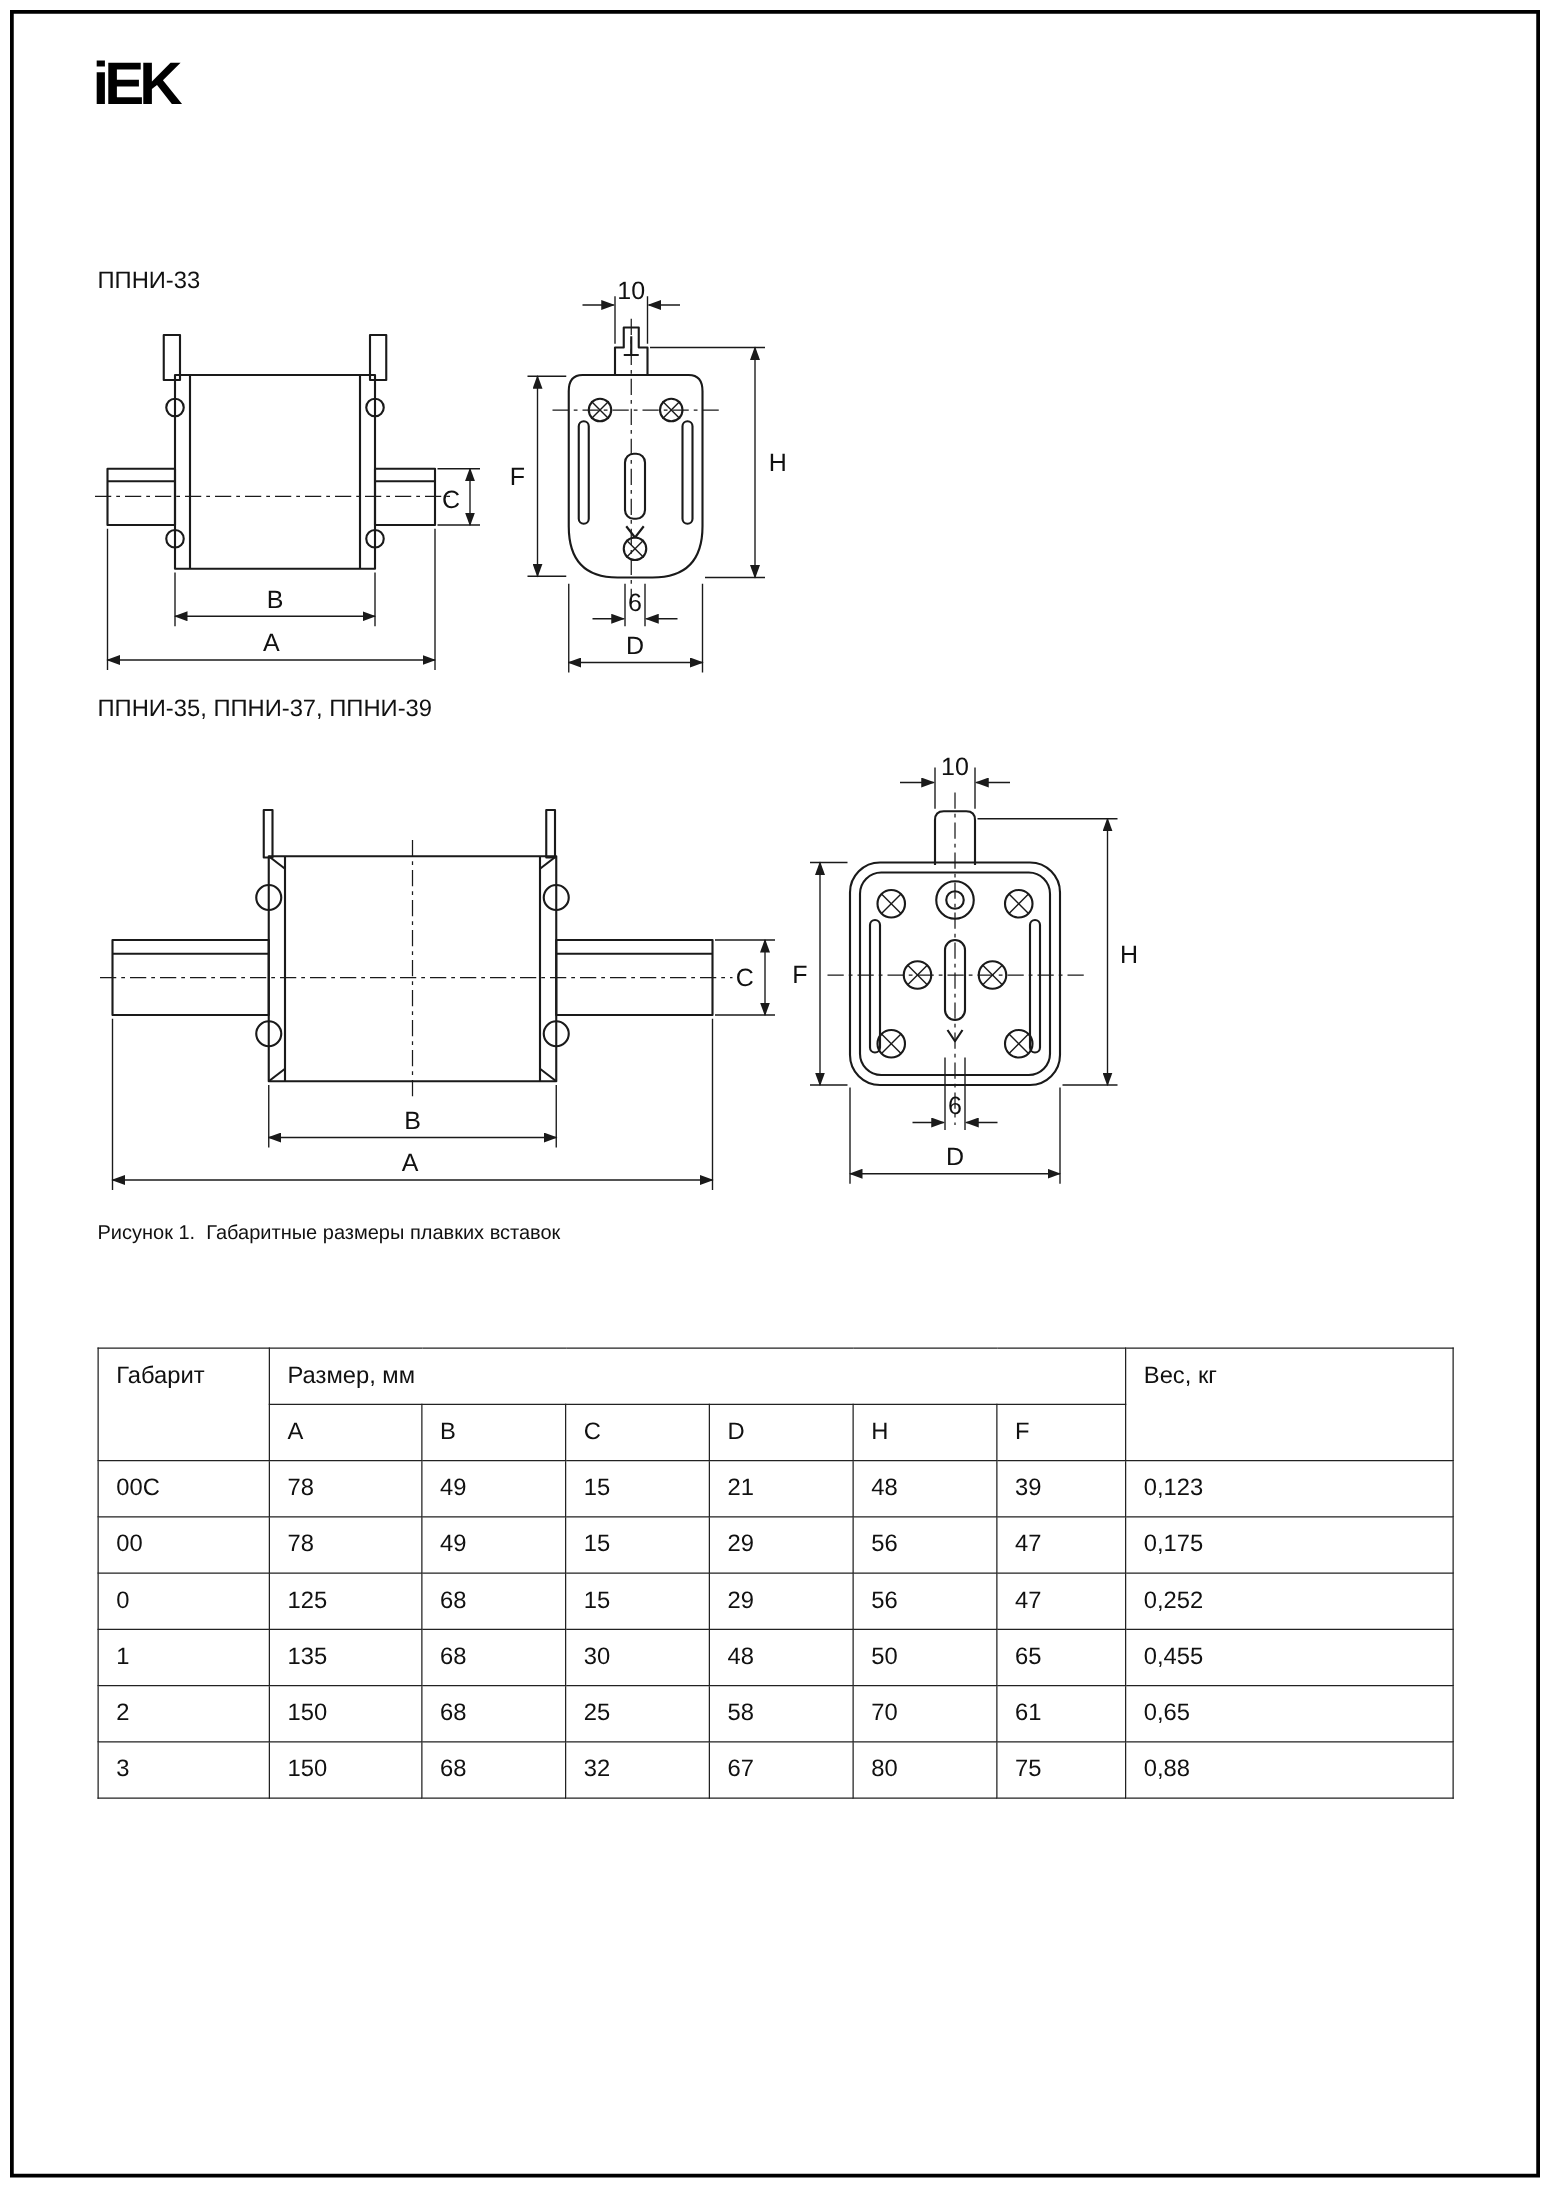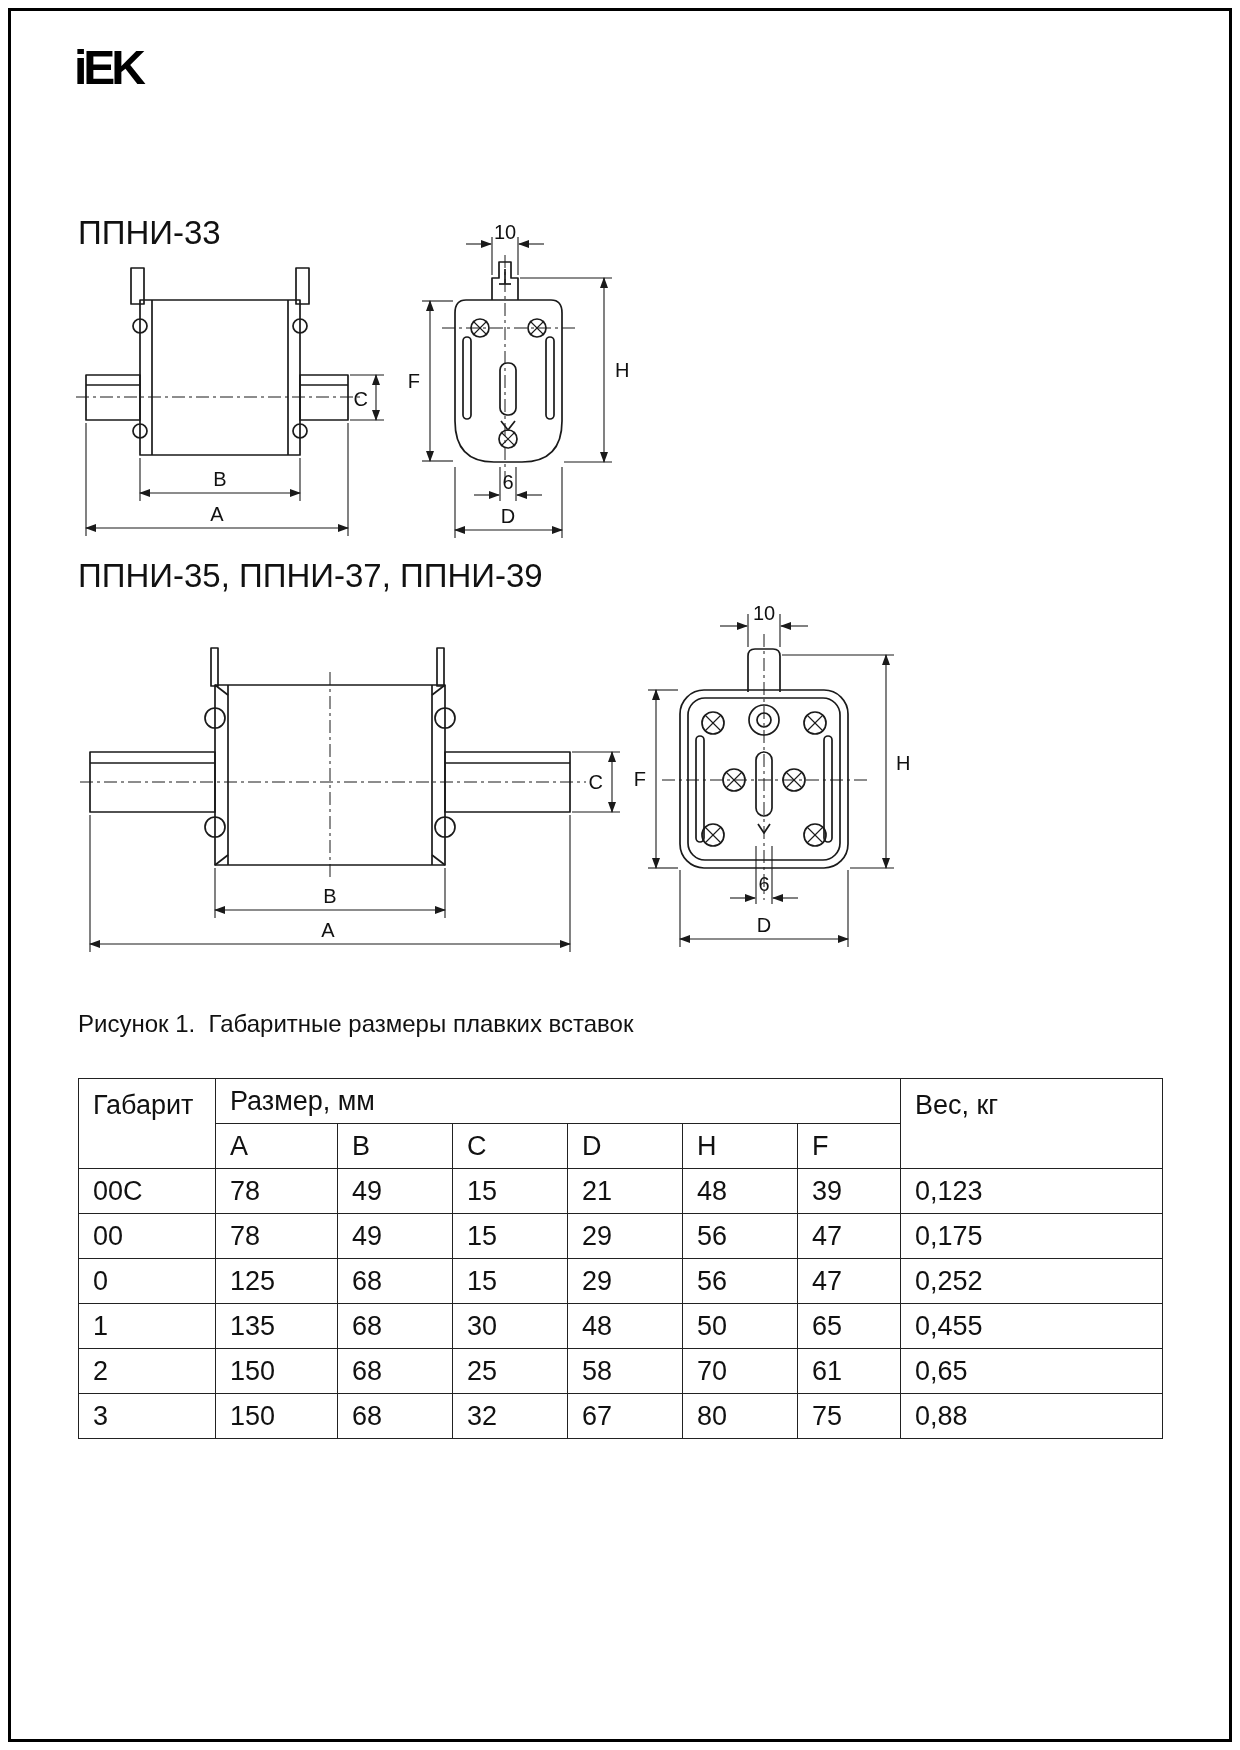--- a/index.html
+++ b/index.html
@@ -1,30 +1,30 @@
 <!DOCTYPE html>
 <html><head>
 <meta charset="utf-8">
 <style>
   html,body{margin:0;padding:0;background:#fff;}
   body{width:1240px;height:1750px;position:relative;overflow:hidden;
        font-family:"Liberation Sans",sans-serif;color:#111;}
   .frame{position:absolute;inset:8px;border:3px solid #000;pointer-events:none;}
   .logo{position:absolute;left:74px;top:40px;font-size:48px;font-weight:bold;
         letter-spacing:-4px;color:#000;}
-  .sec-label{position:absolute;left:78px;font-size:33px;color:#111;}
-  .caption{position:absolute;left:78px;top:978px;font-size:24px;color:#111;white-space:pre-wrap;margin-top:32px;}
+  .sec-label{position:absolute;left:78px;font-size:19px;color:#111;}
+  .caption{position:absolute;left:78px;top:978px;font-size:16px;color:#111;white-space:pre-wrap;}
   .drawing{position:absolute;}
   .drawing .obj{stroke:#1a1a1a;fill:none;stroke-width:1.7;stroke-linejoin:round;}
   .drawing .thin{stroke:#1a1a1a;fill:none;stroke-width:1.1;}
   .drawing .cl{stroke:#1a1a1a;fill:none;stroke-width:1;stroke-dasharray:13 4 3 4;}
   .drawing .dim{stroke:#1a1a1a;fill:none;stroke-width:1.1;}
   .drawing text{font:20px "Liberation Sans",sans-serif;fill:#111;stroke:none;}
   table.dims{position:absolute;left:78px;top:1078px;width:1084px;border-collapse:collapse;
-             table-layout:fixed;font-size:27px;color:#111;}
+             table-layout:fixed;font-size:19px;color:#111;}
   table.dims th,table.dims td{border:1.5px solid #222;font-weight:normal;text-align:left;
              padding:0 14px;height:44px;vertical-align:middle;}
   table.dims th.vtop{vertical-align:top;padding-top:11px;}
 </style>
 </head>
 <body>
 
 <div class="frame"></div>
 
 <div class="logo">iEK</div>

